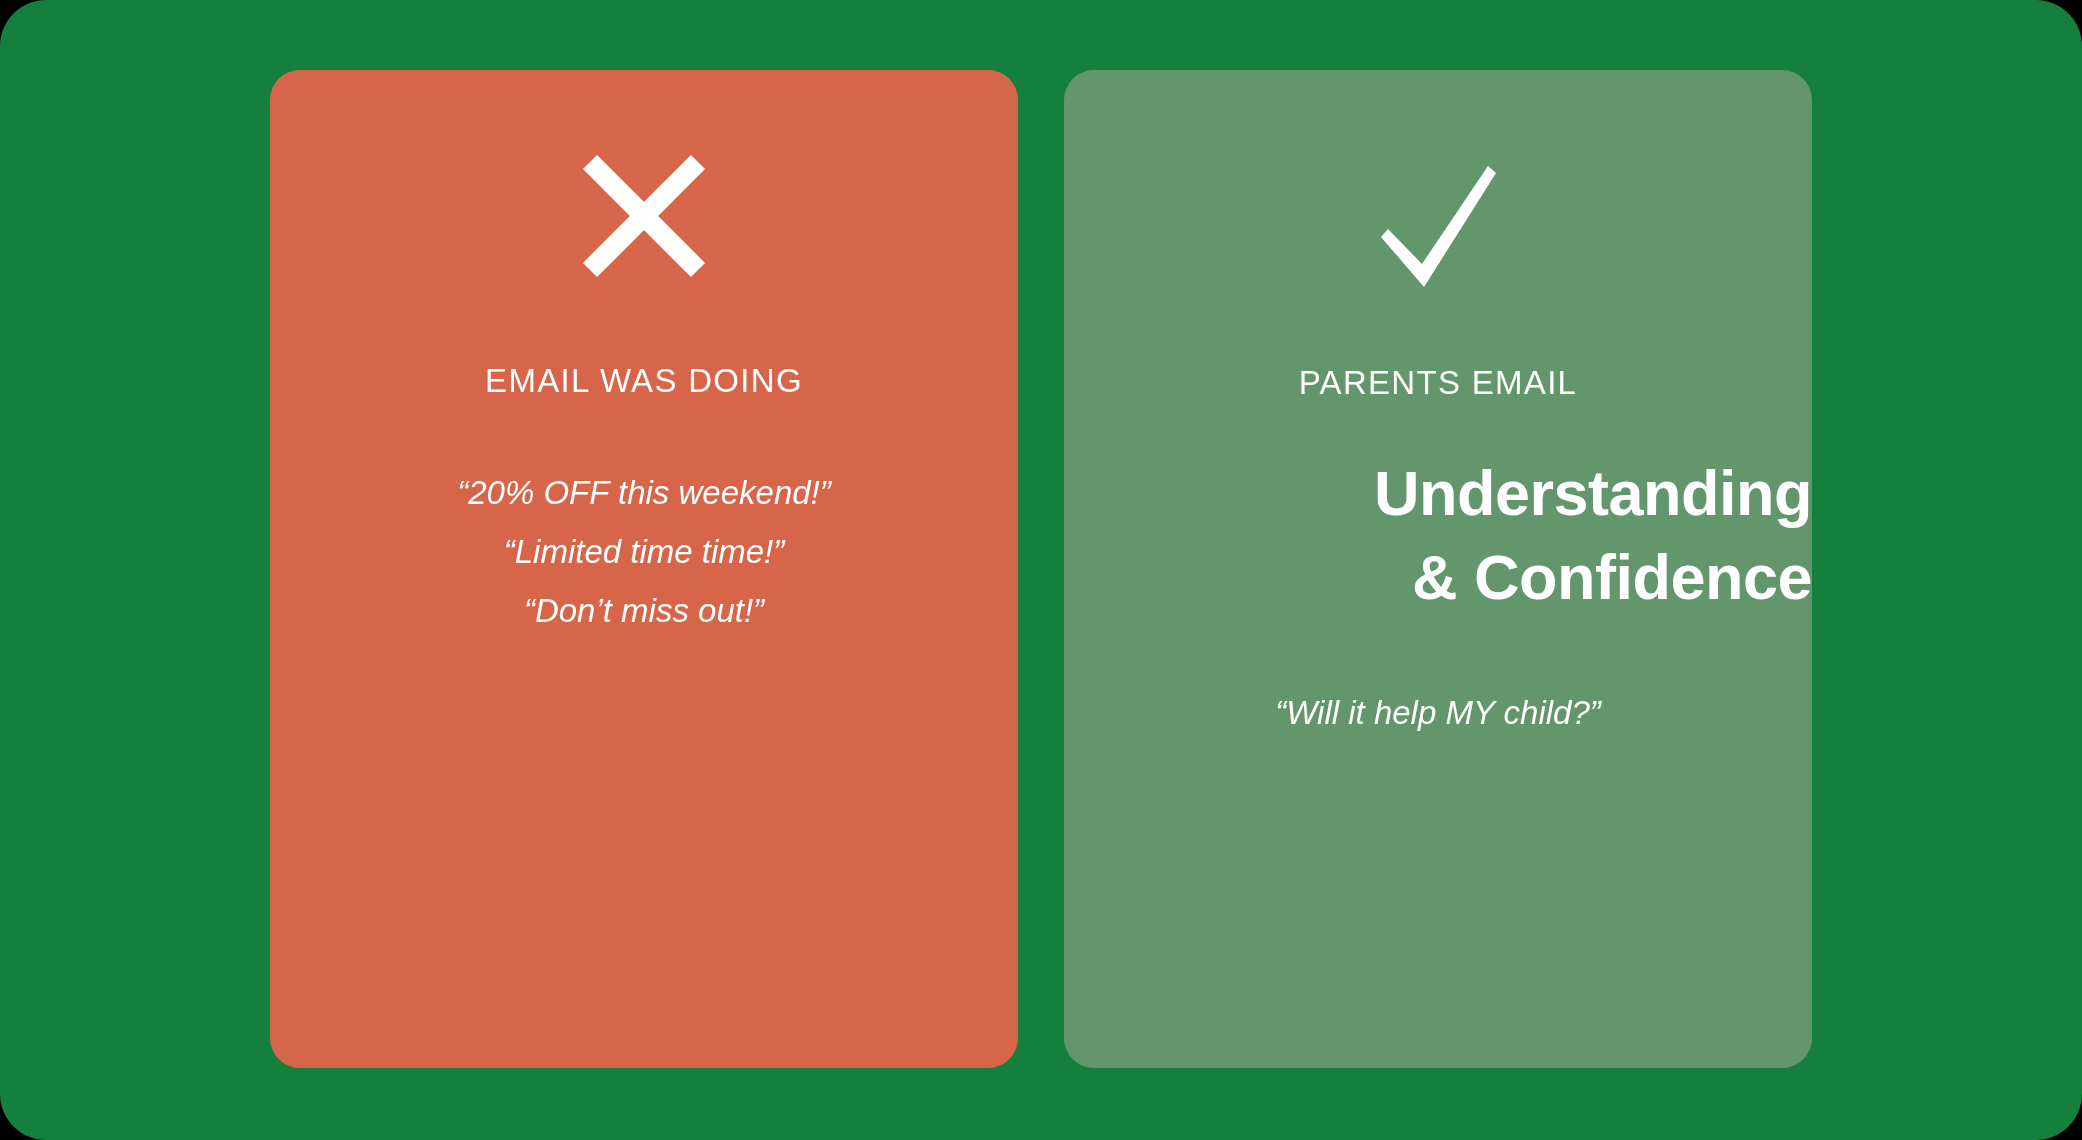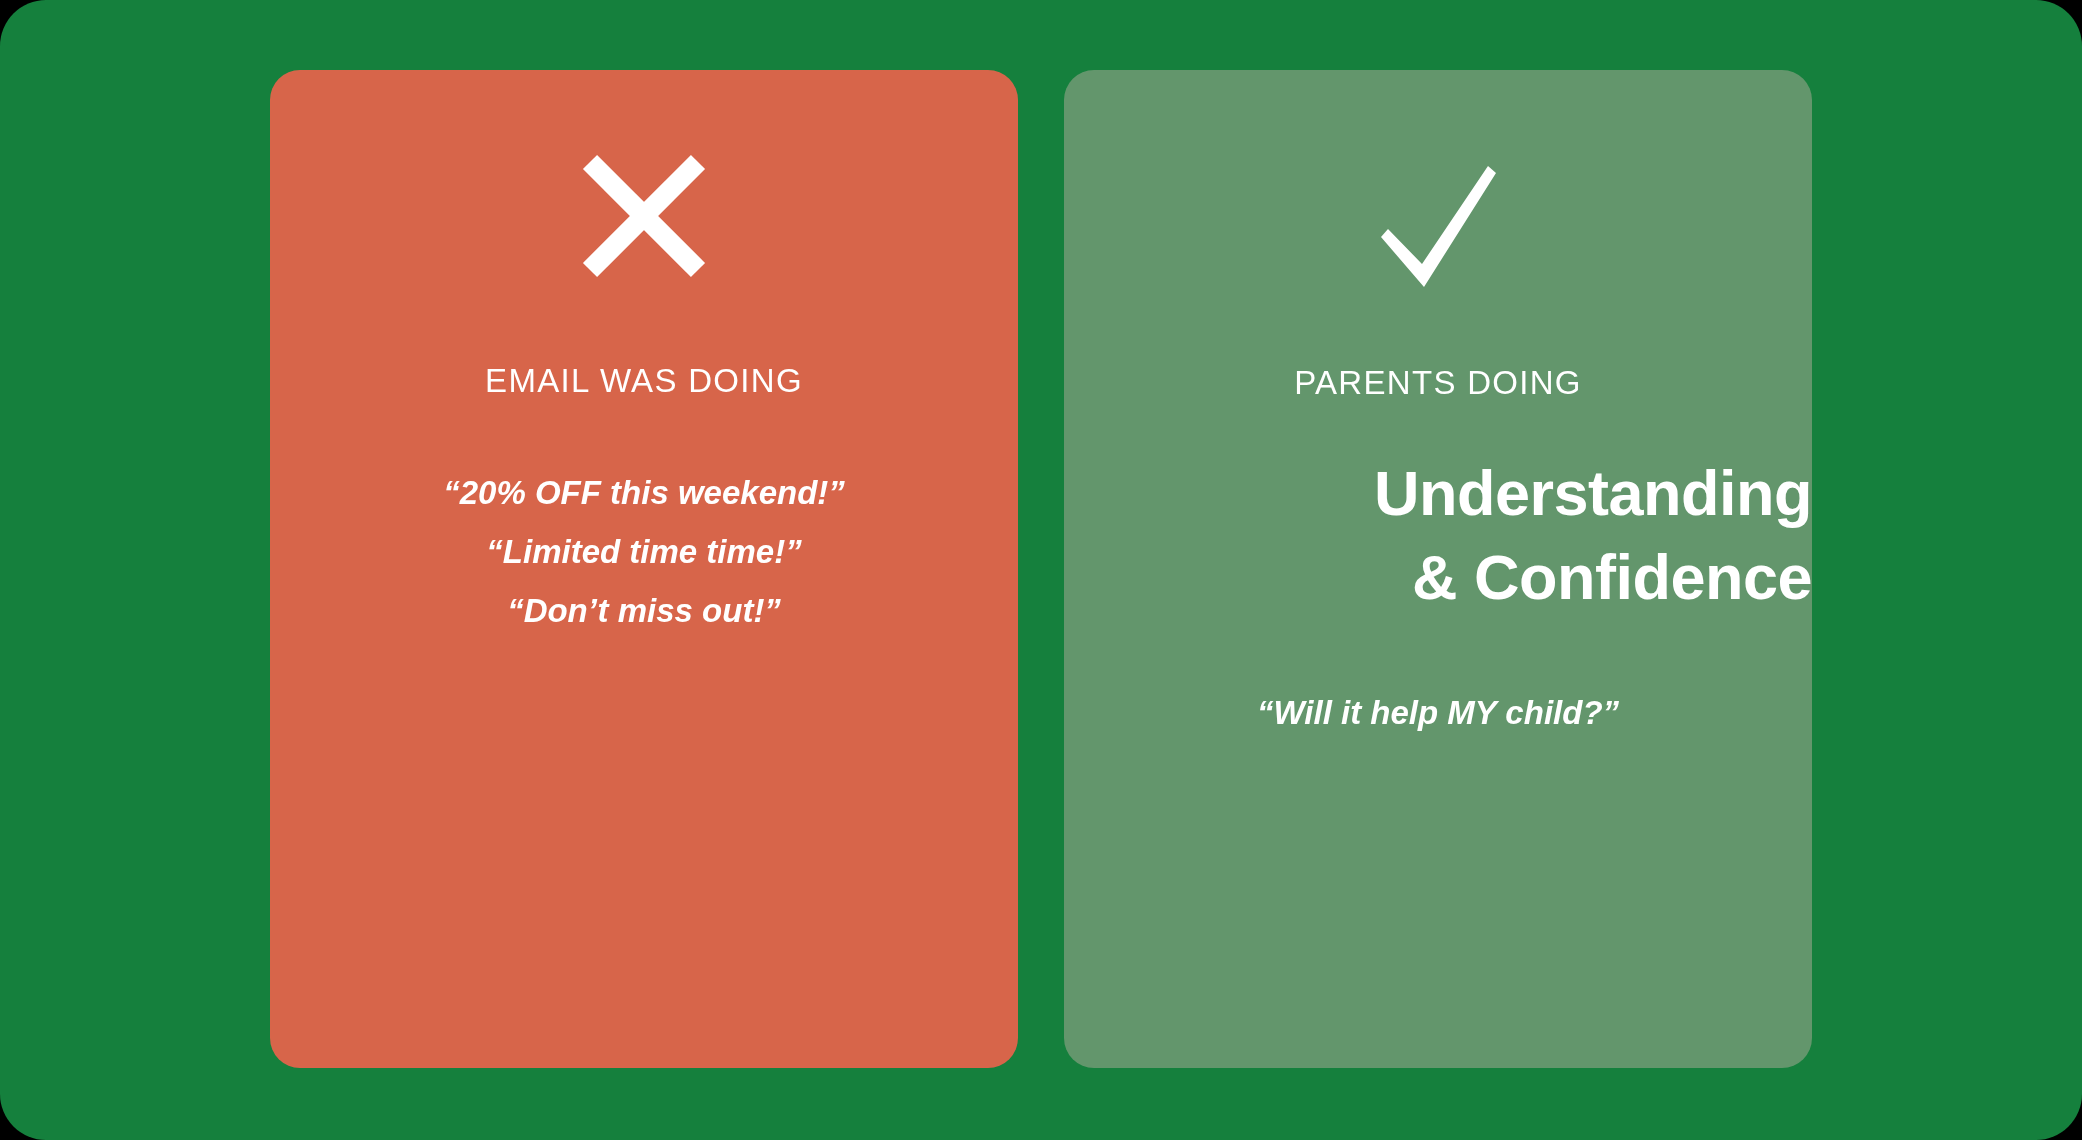--- a/index.html
+++ b/index.html
@@ -98,21 +98,21 @@
     text-align: center;
   }
   .quotes-negative { margin-top: 66px; }
   .quotes-positive { margin-top: 64px; }
 
   .quote {
     display: block;
     color: #ffffff;
     font-size: 33px;
     font-style: italic;
-    font-weight: 700;
+    font-weight: 400;
     line-height: 59px;
     white-space: nowrap;
   }
 </style>
 </head>
 <body>
 
 <div class="canvas">
   <div class="cards">
 
@@ -142,21 +142,21 @@
     <div class="card card-positive">
 
       <div class="icon-wrap icon-wrap-positive">
         <span class="icon-check">
           <svg width="126" height="136" viewBox="0 0 126 136" aria-hidden="true">
             <path d="M6 79 L13 71 L47 106 L113 8 L121 15 L49 129 Z" fill="#ffffff"></path>
           </svg>
         </span>
       </div>
 
-      <div class="eyebrow eyebrow-positive">PARENTS DOING</div>
+      <div class="eyebrow eyebrow-positive">PARENTS EMAIL</div>
 
       <div class="headline headline-positive">
         <span class="line">Understanding</span>
         <span class="line">&amp; Confidence</span>
       </div>
 
       <div class="quotes quotes-positive">
         <span class="quote">“Will it help MY child?”</span>
       </div>
     </div>

